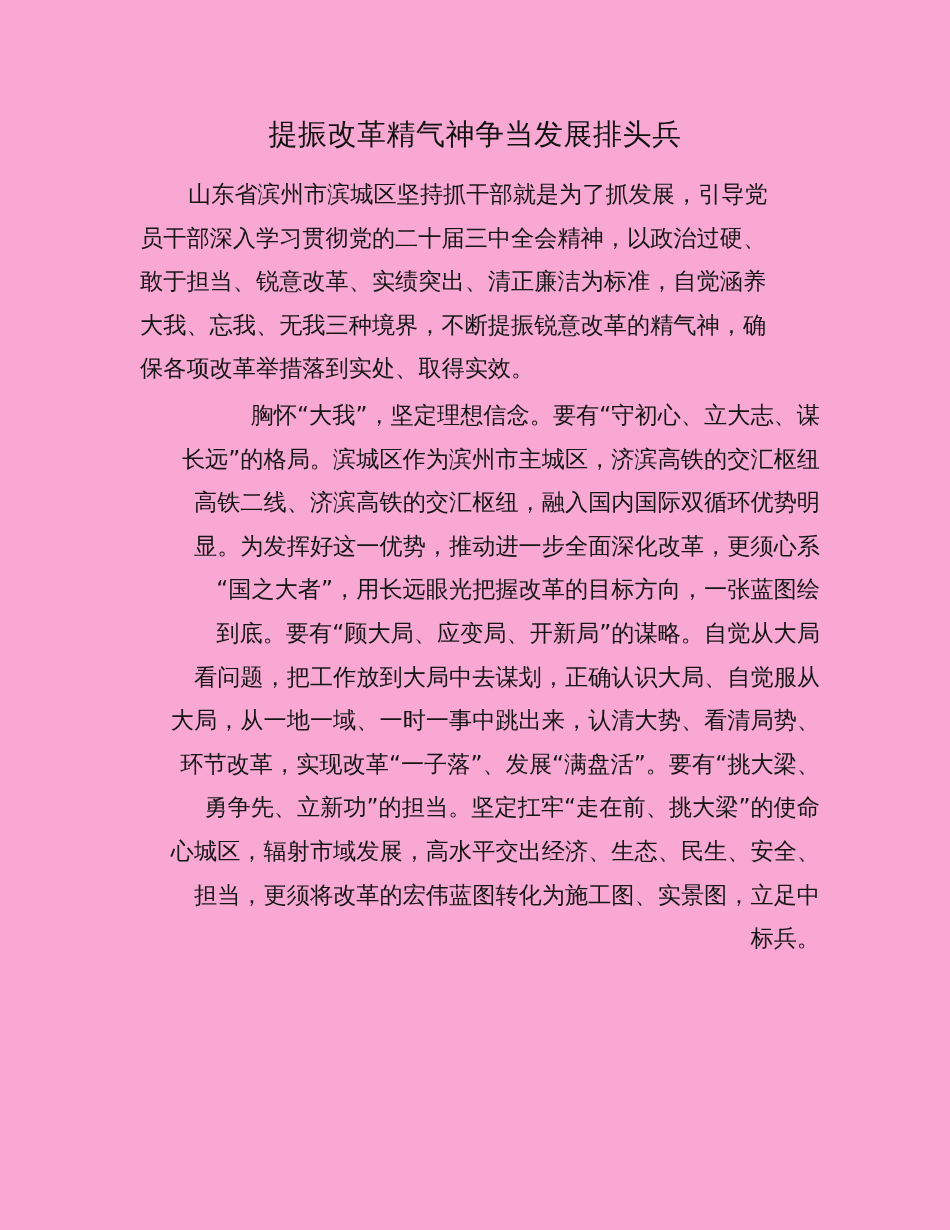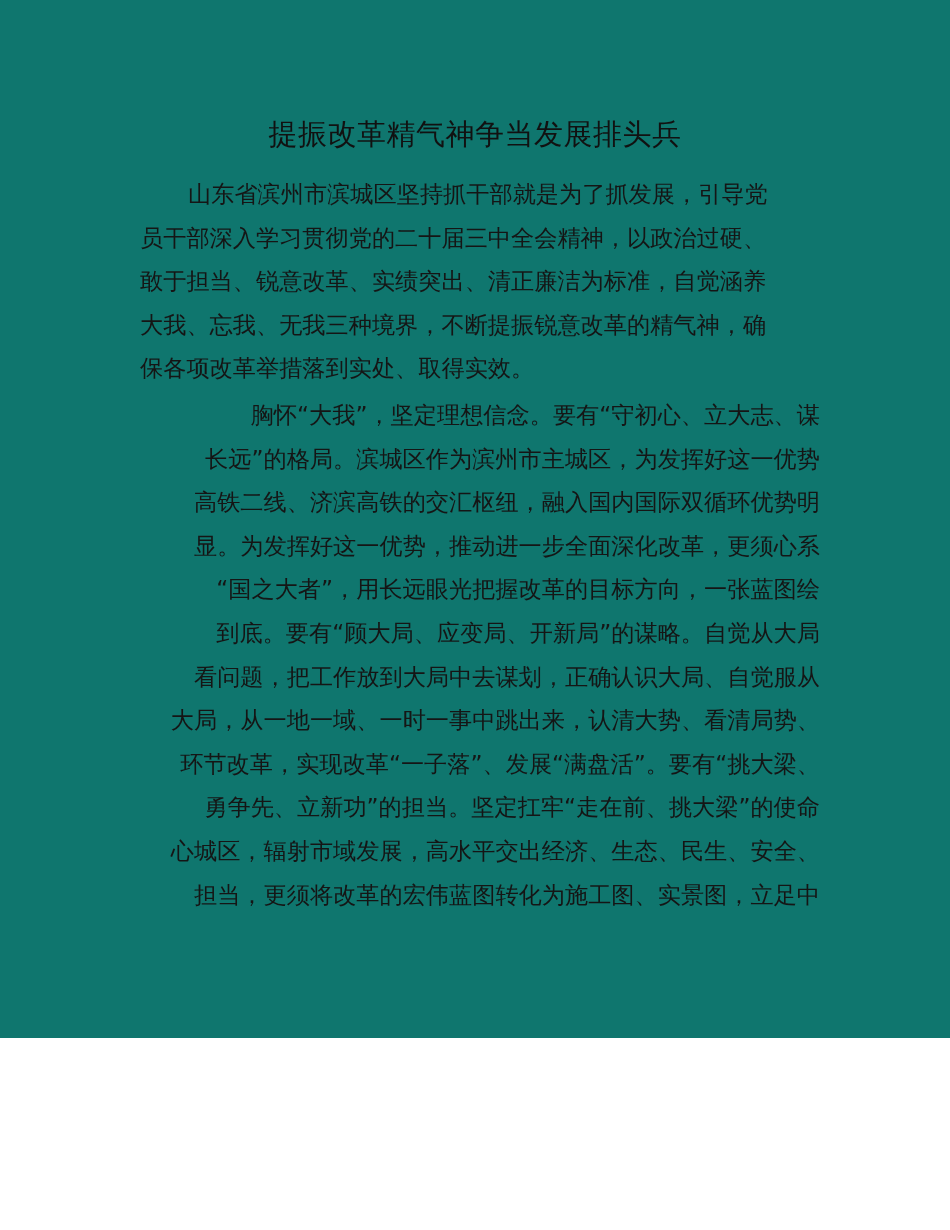--- a/index.html
+++ b/index.html
@@ -13,22 +13,22 @@
       position: relative;
       overflow: hidden;
       font-family: "DejaVu Sans", "Liberation Sans", sans-serif;
       color: #111111;
     }
     .page {
       position: absolute;
       left: 0;
       top: 0;
       width: 950px;
-      height: 1038px;
-      background: #0f766e;
+      height: 1230px;
+      background: #f9a8d4;
     }
     .title {
       position: absolute;
       left: 0;
       top: 114px;
       width: 950px;
       text-align: center;
       font-size: 29px;
       line-height: 40px;
       letter-spacing: 0.5px;
@@ -64,26 +64,27 @@
   <div class="para" id="para-1">
     <span class="line indent">山东省滨州市滨城区坚持抓干部就是为了抓发展，引导党</span>
     <span class="line">员干部深入学习贯彻党的二十届三中全会精神，以政治过硬、</span>
     <span class="line">敢于担当、锐意改革、实绩突出、清正廉洁为标准，自觉涵养</span>
     <span class="line">大我、忘我、无我三种境界，不断提振锐意改革的精气神，确</span>
     <span class="line">保各项改革举措落到实处、取得实效。</span>
   </div>
 
   <div class="para" id="para-2">
     <span class="line indent">胸怀“大我”，坚定理想信念。要有“守初心、立大志、谋</span>
-    <span class="line">长远”的格局。滨城区作为滨州市主城区，为发挥好这一优势</span>
+    <span class="line">长远”的格局。滨城区作为滨州市主城区，济滨高铁的交汇枢纽</span>
     <span class="line">高铁二线、济滨高铁的交汇枢纽，融入国内国际双循环优势明</span>
     <span class="line">显。为发挥好这一优势，推动进一步全面深化改革，更须心系</span>
     <span class="line">“国之大者”，用长远眼光把握改革的目标方向，一张蓝图绘</span>
     <span class="line">到底。要有“顾大局、应变局、开新局”的谋略。自觉从大局</span>
     <span class="line">看问题，把工作放到大局中去谋划，正确认识大局、自觉服从</span>
     <span class="line">大局，从一地一域、一时一事中跳出来，认清大势、看清局势、</span>
     <span class="line">环节改革，实现改革“一子落”、发展“满盘活”。要有“挑大梁、</span>
     <span class="line">勇争先、立新功”的担当。坚定扛牢“走在前、挑大梁”的使命</span>
     <span class="line">心城区，辐射市域发展，高水平交出经济、生态、民生、安全、</span>
     <span class="line">担当，更须将改革的宏伟蓝图转化为施工图、实景图，立足中</span>
+    <span class="line">标兵。</span>
   </div>
 
 </div>
 
 </body></html>

